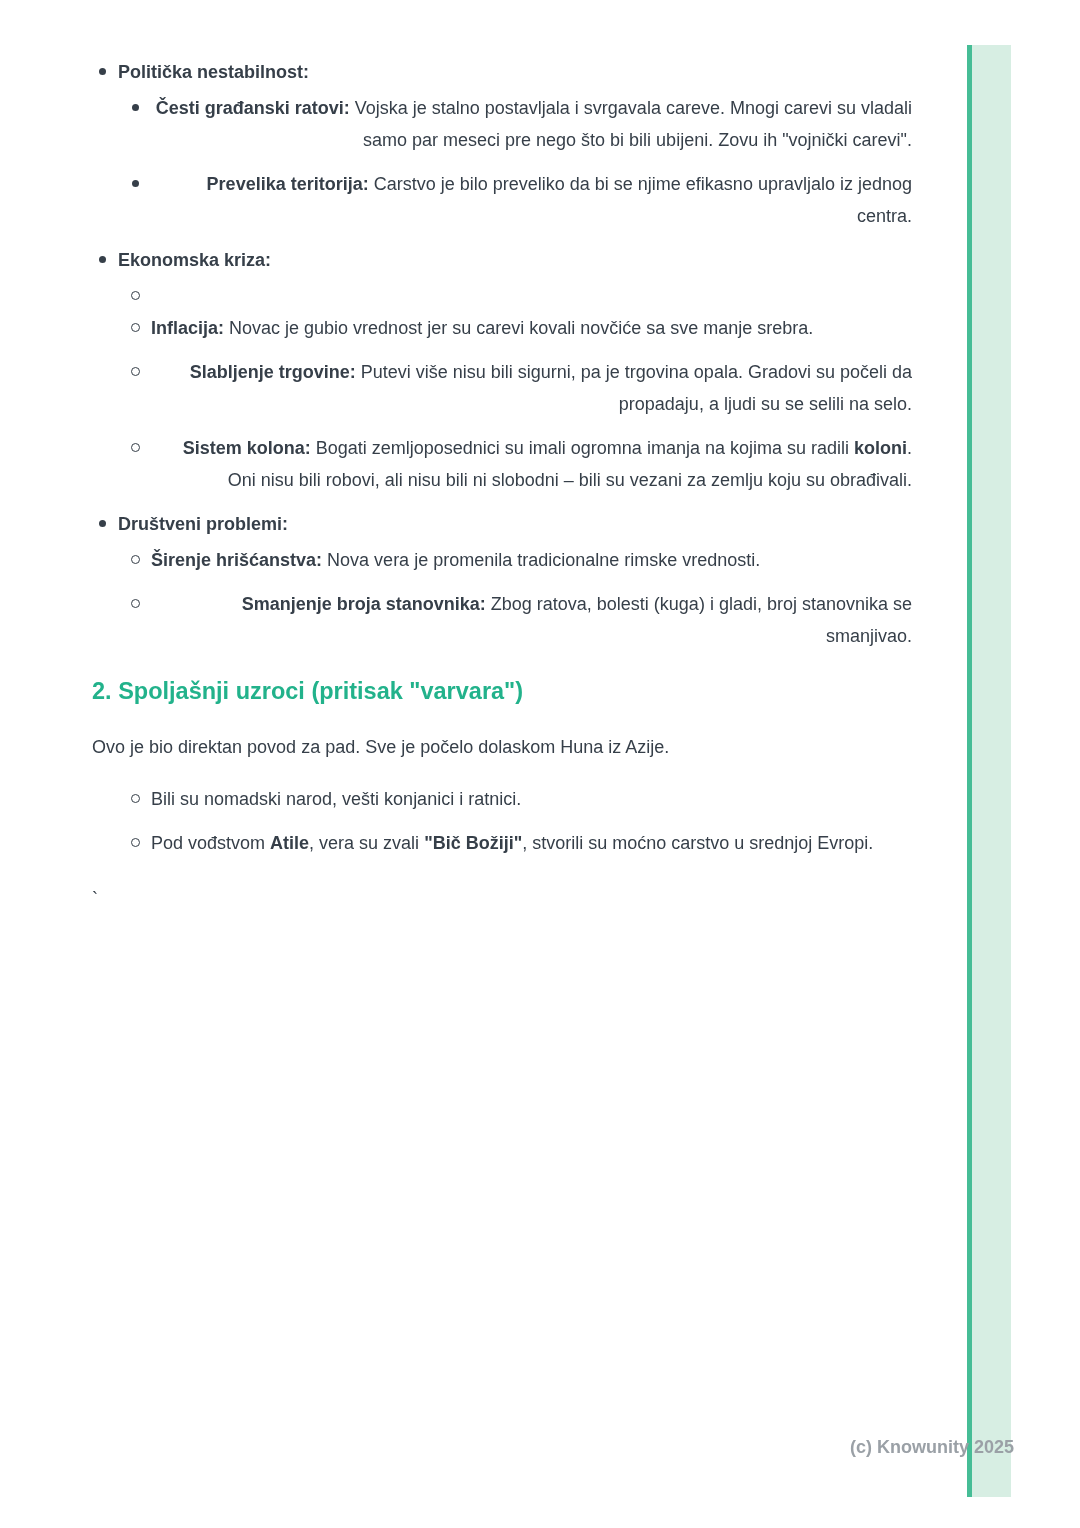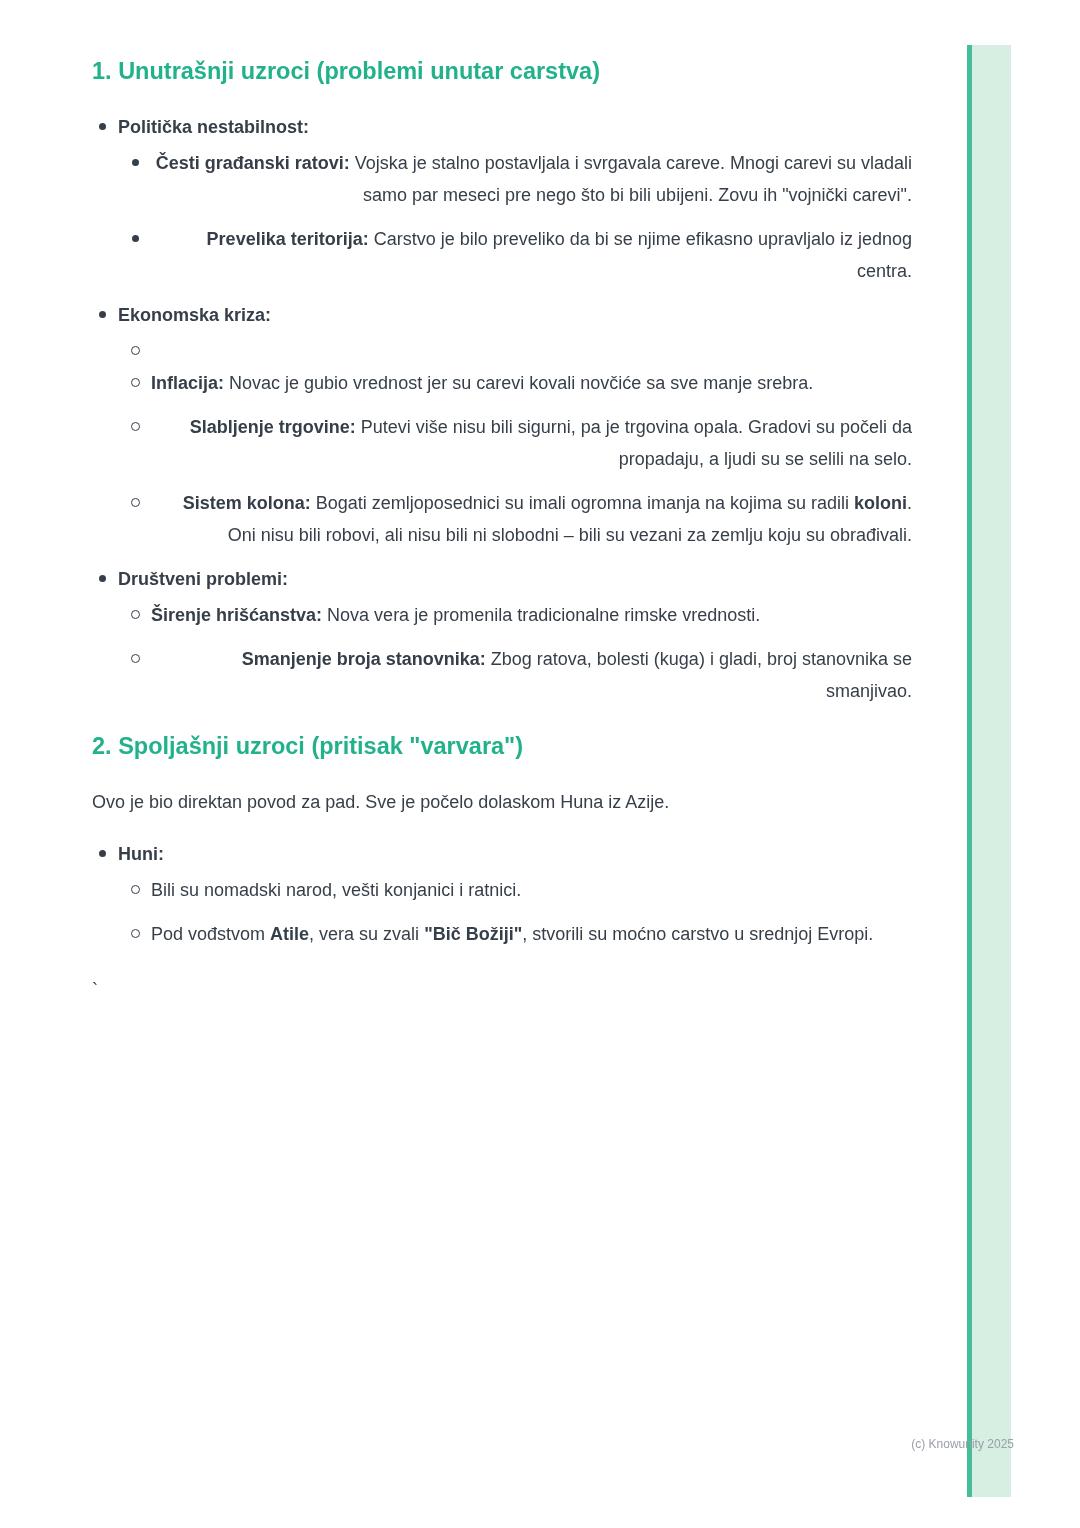--- a/index.html
+++ b/index.html
@@ -53,34 +53,34 @@
     flex:0 0 auto;width:7px;height:7px;border-radius:50%;
     border:1.6px solid var(--body_text,#363f49);
     background:transparent;
     margin:11px 11px 0 6px;
     box-sizing:content-box;
   }
   .stray{margin-top:24px;}
   .footer{
     position:absolute;
     top:1437px;right:66px;
-    font-size:12px;
+    font-size:18px;
     color:var(--footer_text,#9aa0a6);
     z-index:2;
+    font-weight:bold;
   }
 </style>
 </head>
 <body>
 
 <div class="stripe"></div>
 
 <div class="content">
 
 
-  <h2 class="sec">1. Unutrašnji uzroci (problemi unutar carstva)</h2>
 
   <div class="group">
     <div class="trow">
       <span class="dot"></span>
       <span class="gtitle">Politička nestabilnost:</span>
     </div>
     <div class="subs">
       <div class="item">
         <span class="dot"></span>
         <p><span class="b">Česti građanski ratovi:</span><span> Vojska je stalno postavljala i svrgavala careve. Mnogi carevi su vladali samo par meseci pre nego što bi bili ubijeni. Zovu ih "vojnički carevi".</span></p>
@@ -131,24 +131,20 @@
         <p><span class="b">Smanjenje broja stanovnika:</span><span> Zbog ratova, bolesti (kuga) i gladi, broj stanovnika se smanjivao.</span></p>
       </div>
     </div>
   </div>
 
   <h2 class="sec sec2">2. Spoljašnji uzroci (pritisak "varvara")</h2>
 
   <p class="lead">Ovo je bio direktan povod za pad. Sve je počelo dolaskom Huna iz Azije.</p>
 
   <div class="group">
-    <div class="trow">
-      <span class="dot"></span>
-      <span class="gtitle">Huni:</span>
-    </div>
     <div class="subs">
       <div class="item">
         <span class="ring"></span>
         <p><span>Bili su nomadski narod, vešti konjanici i ratnici.</span></p>
       </div>
       <div class="item">
         <span class="ring"></span>
         <p><span>Pod vođstvom </span><span class="b">Atile</span><span>, vera su zvali </span><span class="b">"Bič Božiji"</span><span>, stvorili su moćno carstvo u srednjoj Evropi.</span></p>
       </div>
     </div>

